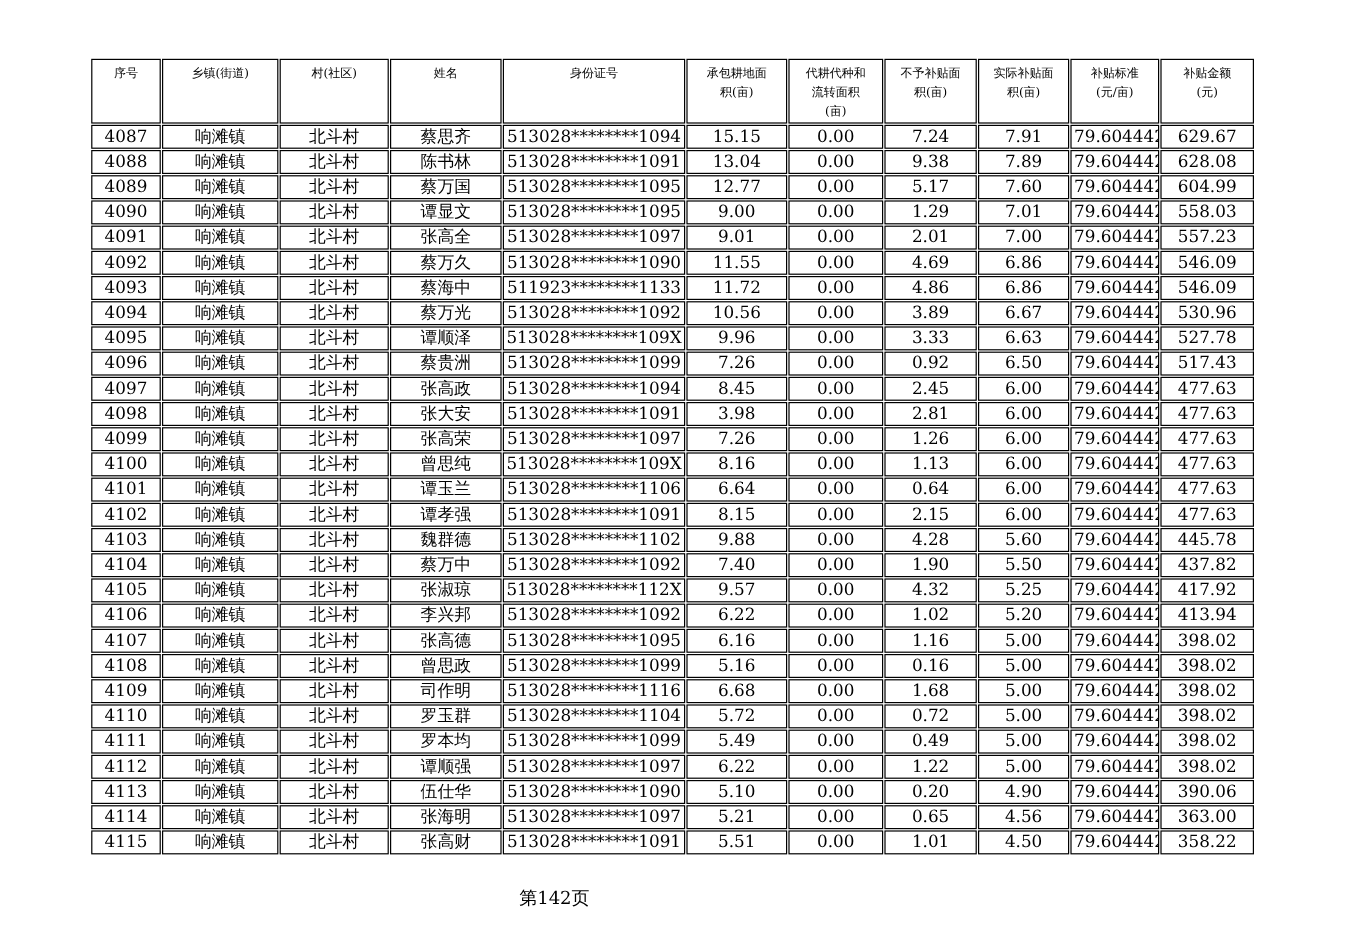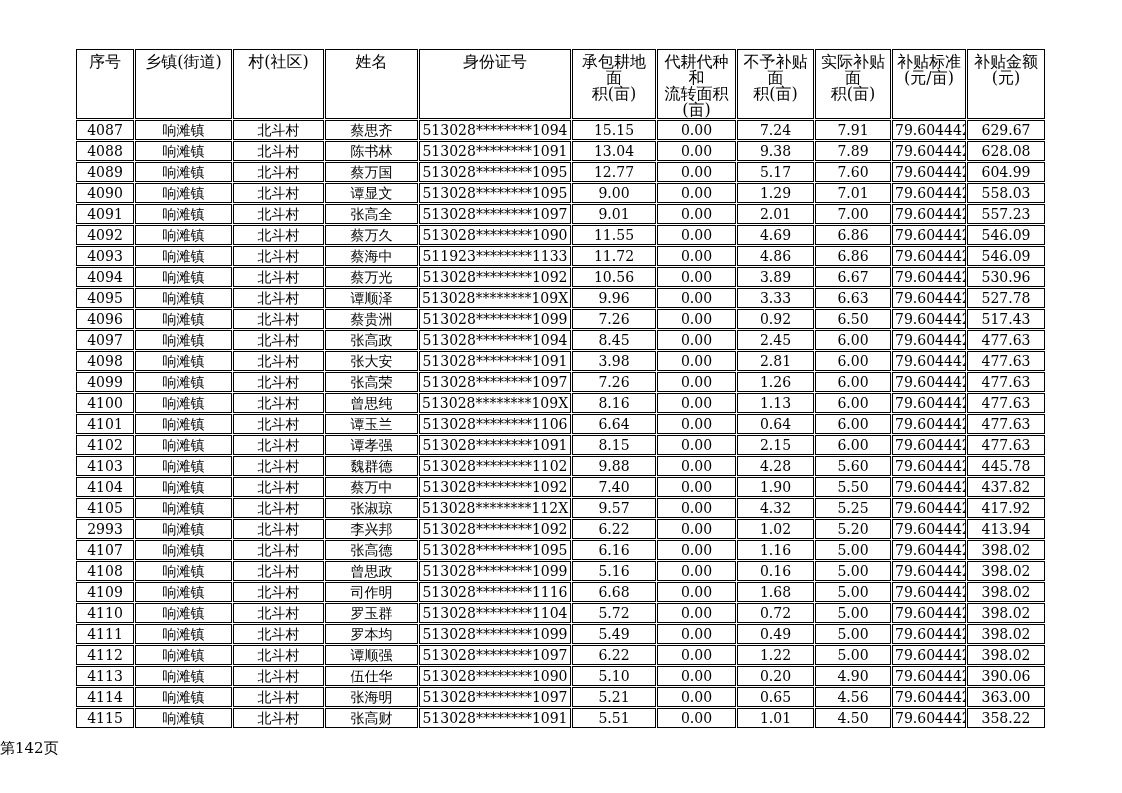--- a/index.html
+++ b/index.html
@@ -28,21 +28,21 @@
     box-sizing: border-box;
     text-align: center;
     font-weight: normal;
     overflow: hidden;
     background: #ffffff;
   }
   table.grid th {
     height: 52px;
     vertical-align: top;
     padding: 4px 3px 0 3px;
-    font-size: 16px;
+    font-size: 10px;
     line-height: 16px;
     white-space: pre-line;
   }
   table.grid td {
     height: 18.4px;
     padding: 0 2px;
     font-size: 14px;
     line-height: 18px;
     vertical-align: middle;
     white-space: nowrap;
@@ -56,21 +56,21 @@
   col.c6  { width: 79px; }
   col.c7  { width: 77px; }
   col.c8  { width: 76px; }
   col.c9  { width: 74px; }
   col.c10 { width: 78px; }
   .page-footer {
     position: absolute;
     left: 0;
     top: 738px;
     width: 924px;
-    text-align: left;
+    text-align: center;
     font-size: 15px;
     line-height: 20px;
   }
 </style>
 </head>
 <body>
 
 <div class="sheet">
   <table class="grid">
     <colgroup>
@@ -350,21 +350,21 @@
           <td>张淑琼</td>
           <td>513028********112X</td>
           <td>9.57</td>
           <td>0.00</td>
           <td>4.32</td>
           <td>5.25</td>
           <td>79.604442</td>
           <td>417.92</td>
         </tr>
         <tr>
-          <td>2993</td>
+          <td>4106</td>
           <td>响滩镇</td>
           <td>北斗村</td>
           <td>李兴邦</td>
           <td>513028********1092</td>
           <td>6.22</td>
           <td>0.00</td>
           <td>1.02</td>
           <td>5.20</td>
           <td>79.604442</td>
           <td>413.94</td>

